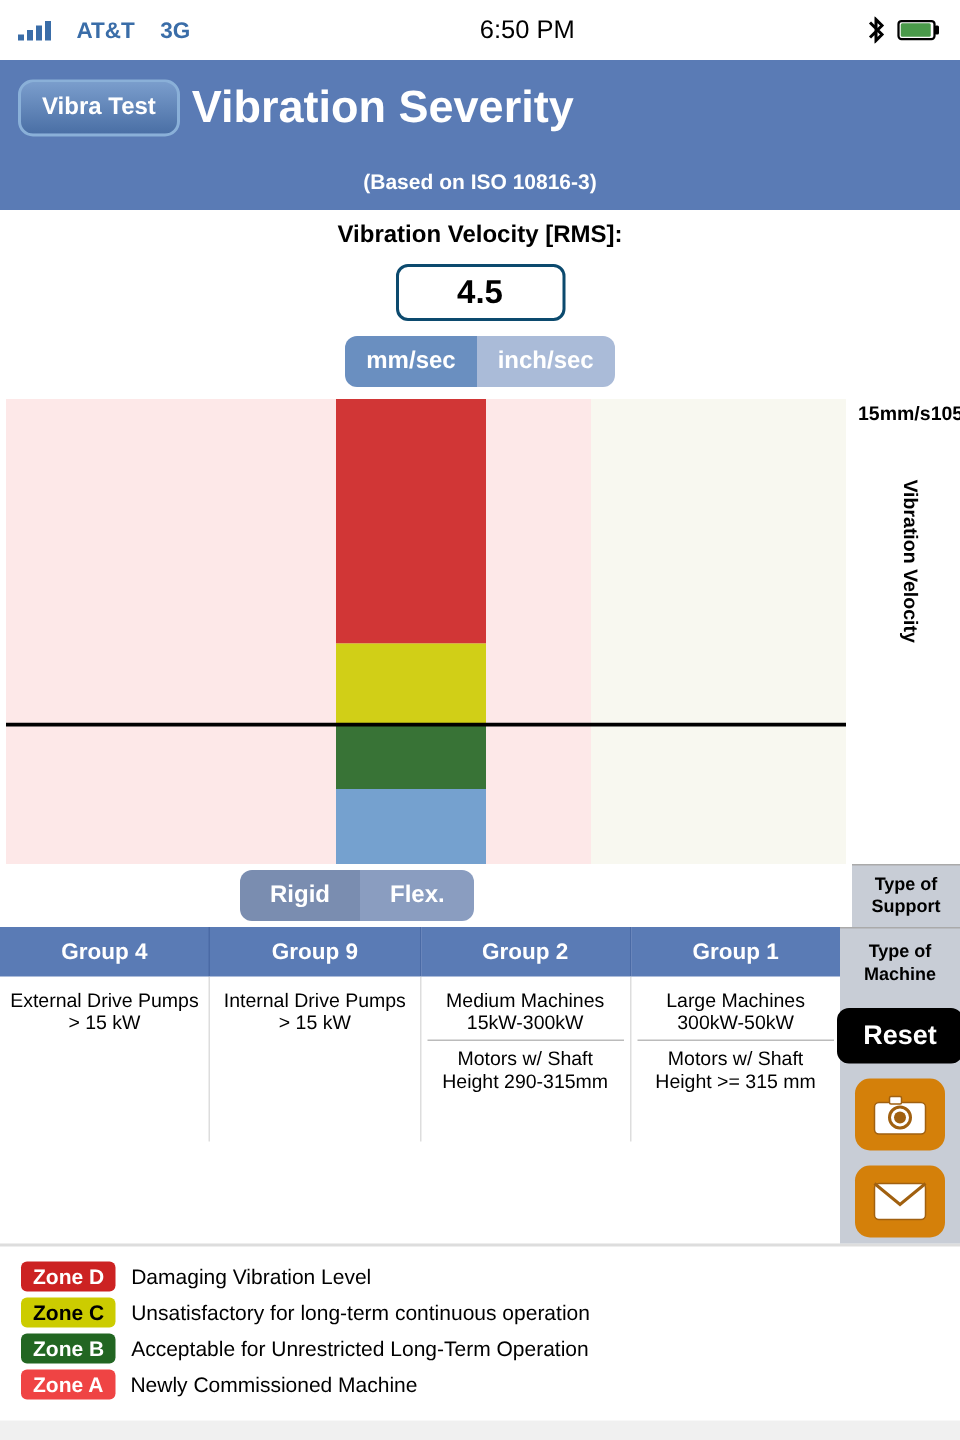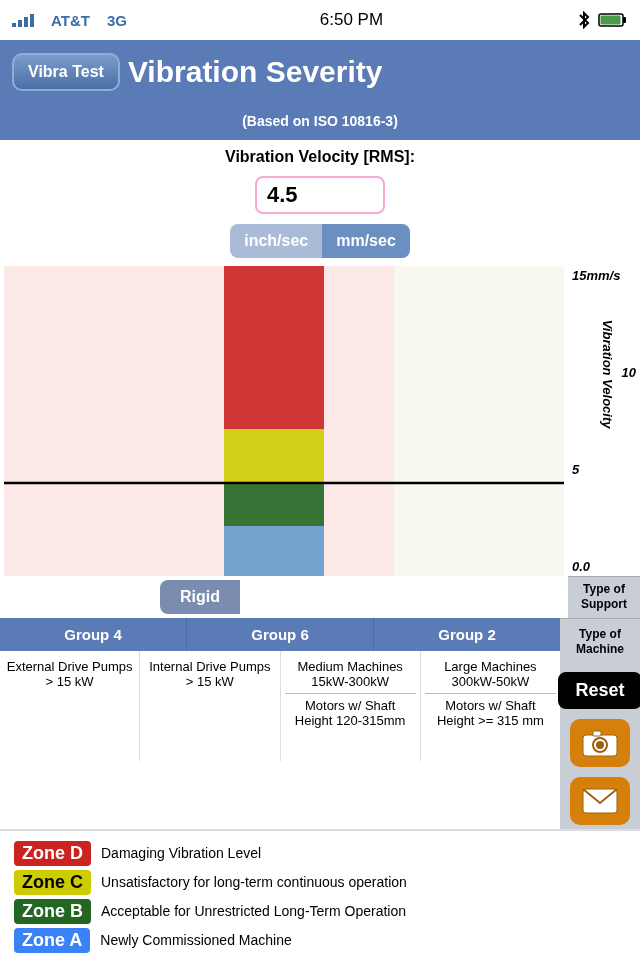--- a/index.html
+++ b/index.html
@@ -72,26 +72,27 @@
       gap: 10px;
       background: #fff;
       flex-direction: column;
     }
     #velocity-label {
       font-size: 16px;
       font-weight: bold;
       color: #000;
     }
     #velocity-input {
-      border: 2px solid #f9a8d4;
+      border: 2px solid #0c4a6e;
       border-radius: 8px;
       font-size: 22px;
       font-weight: bold;
-      width: 130px;
+      width: 113px;
       padding: 4px 10px;
+      text-align: center;
       color: #000;
     }
     .unit-btn {
       border: none;
       font-size: 16px;
       font-weight: bold;
       color: #fff;
       padding: 8px 14px;
       cursor: pointer;
     }
@@ -217,28 +218,28 @@
       align-items: center;
       gap: 10px;
       margin-bottom: 4px;
       font-size: 14px;
     }
     .legend-zone {
       font-weight: bold;
       color: #fff;
       padding: 2px 8px;
       border-radius: 4px;
-      font-size: 18px;
+      font-size: 14px;
       min-width: 56px;
       text-align: center;
     }
     .zone-d { background: #cc2222; }
     .zone-c { background: #cccc00; color: #000; }
     .zone-b { background: #226622; }
-    .zone-a { background: #3b82f6; }
+    .zone-a { background: #ef4444; }
   </style>
 </head>
 <body>
 
 <div id="status-bar">
   <div class="status-left">
     <div class="signal-bars">
       <div class="bar" style="height:4px;"></div>
       <div class="bar" style="height:7px;"></div>
       <div class="bar" style="height:10px;"></div>
@@ -268,22 +269,22 @@
 </div>
 
 <div id="subtitle-banner">
   <div>(Based on ISO 10816-3)</div>
 </div>
 
 <div id="velocity-row">
   <span id="velocity-label">Vibration Velocity [RMS]:</span>
   <input id="velocity-input" type="text" value="4.5" style="">
   <div id="unit-buttons">
+    <button class="unit-btn active">mm/sec</button>
     <button class="unit-btn inactive">inch/sec</button>
-    <button class="unit-btn active">mm/sec</button>
   </div>
 </div>
 
 <div id="chart-wrapper" style="display:flex;background:#fff;position:relative;">
   <div id="chart-main" style="flex:1;position:relative;height:310px;">
     <svg id="chart-svg" viewBox="0 0 560 310" width="560" height="310">
 
       <rect x="0" y="0" width="130" height="310" fill="#fde8e8"></rect>
 
       <rect x="130" y="0" width="130" height="310" fill="#fde8e8"></rect>
@@ -298,58 +299,60 @@
 
       <rect x="220" y="217" width="100" height="43" fill="#226622" opacity="0.9"></rect>
 
       <rect x="220" y="260" width="100" height="50" fill="#6699cc" opacity="0.9"></rect>
 
       <line x1="0" y1="217" x2="560" y2="217" stroke="#000" stroke-width="2.5"></line>
 
     </svg>
   </div>
 
-  <div style="width:72px;display:flex;flex-direction:column;justify-content:space-between;padding:2px 4px;height:310px;position:relative;font-style:italic;">
+  <div style="width:72px;display:flex;justify-content:space-between;padding:2px 4px;height:310px;position:relative;">
     <span style="font-size:13px;font-weight:bold;text-align:left;">15mm/s</span>
     <span style="font-size:13px;font-weight:bold;text-align:right;">10</span>
     <span style="font-size:13px;font-weight:bold;text-align:left;">5</span>
     <span style="font-size:13px;font-weight:bold;text-align:left;">0.0</span>
 
     <div style="position:absolute;right:-22px;top:50%;transform:rotate(90deg) translateX(-50%);font-size:13px;font-weight:bold;white-space:nowrap;color:#000;">Vibration Velocity</div>
   </div>
 </div>
 
 <div style="display:flex;background:#fff;">
   <div style="flex:1;display:flex;align-items:flex-start;padding:4px 10px;padding-left:160px;">
     <button class="support-btn rigid">Rigid</button>
+    <button class="support-btn flex">Flex.</button>
   </div>
   <div style="width:72px;background:#c8cdd6;display:flex;align-items:center;justify-content:center;padding:4px;border-top:1px solid #aaa;">
     <span style="font-size:12px;font-weight:bold;text-align:center;line-height:1.3;">Type of<br>Support</span>
   </div>
 </div>
 
 <div id="groups-section" style="display:flex;background:#fff;">
   <div id="groups-table" style="flex:1;">
 
     <div id="groups-header" style="display:flex;">
       <div class="group-header-cell">Group 4</div>
-      <div class="group-header-cell">Group 6</div>
+      <div class="group-header-cell">Group 9</div>
       <div class="group-header-cell">Group 2</div>
+      <div class="group-header-cell">Group 1</div>
     </div>
 
     <div id="groups-body" style="display:flex;min-height:110px;">
       <div class="group-col">
         <div>External Drive Pumps<br>&gt; 15 kW</div>
       </div>
       <div class="group-col">
         <div>Internal Drive Pumps<br>&gt; 15 kW</div>
       </div>
       <div class="group-col">
         <div>Medium Machines 15kW-300kW</div>
-        <div class="sub-row">Motors w/ Shaft Height 120-315mm</div>
+        <div class="sub-row">Motors w/ Shaft Height 290-315mm</div>
       </div>
       <div class="group-col">
         <div>Large Machines 300kW-50kW</div>
         <div class="sub-row">Motors w/ Shaft Height &gt;= 315 mm</div>
       </div>
     </div>
   </div>
 
   <div id="right-side-panel" style="width:80px;display:flex;flex-direction:column;align-items:center;background:#c8cdd6;">
     <div class="type-label-box" style="font-size:12px;font-weight:bold;text-align:center;line-height:1.3;padding:8px 4px;width:100%;">Type of<br>Machine</div>

